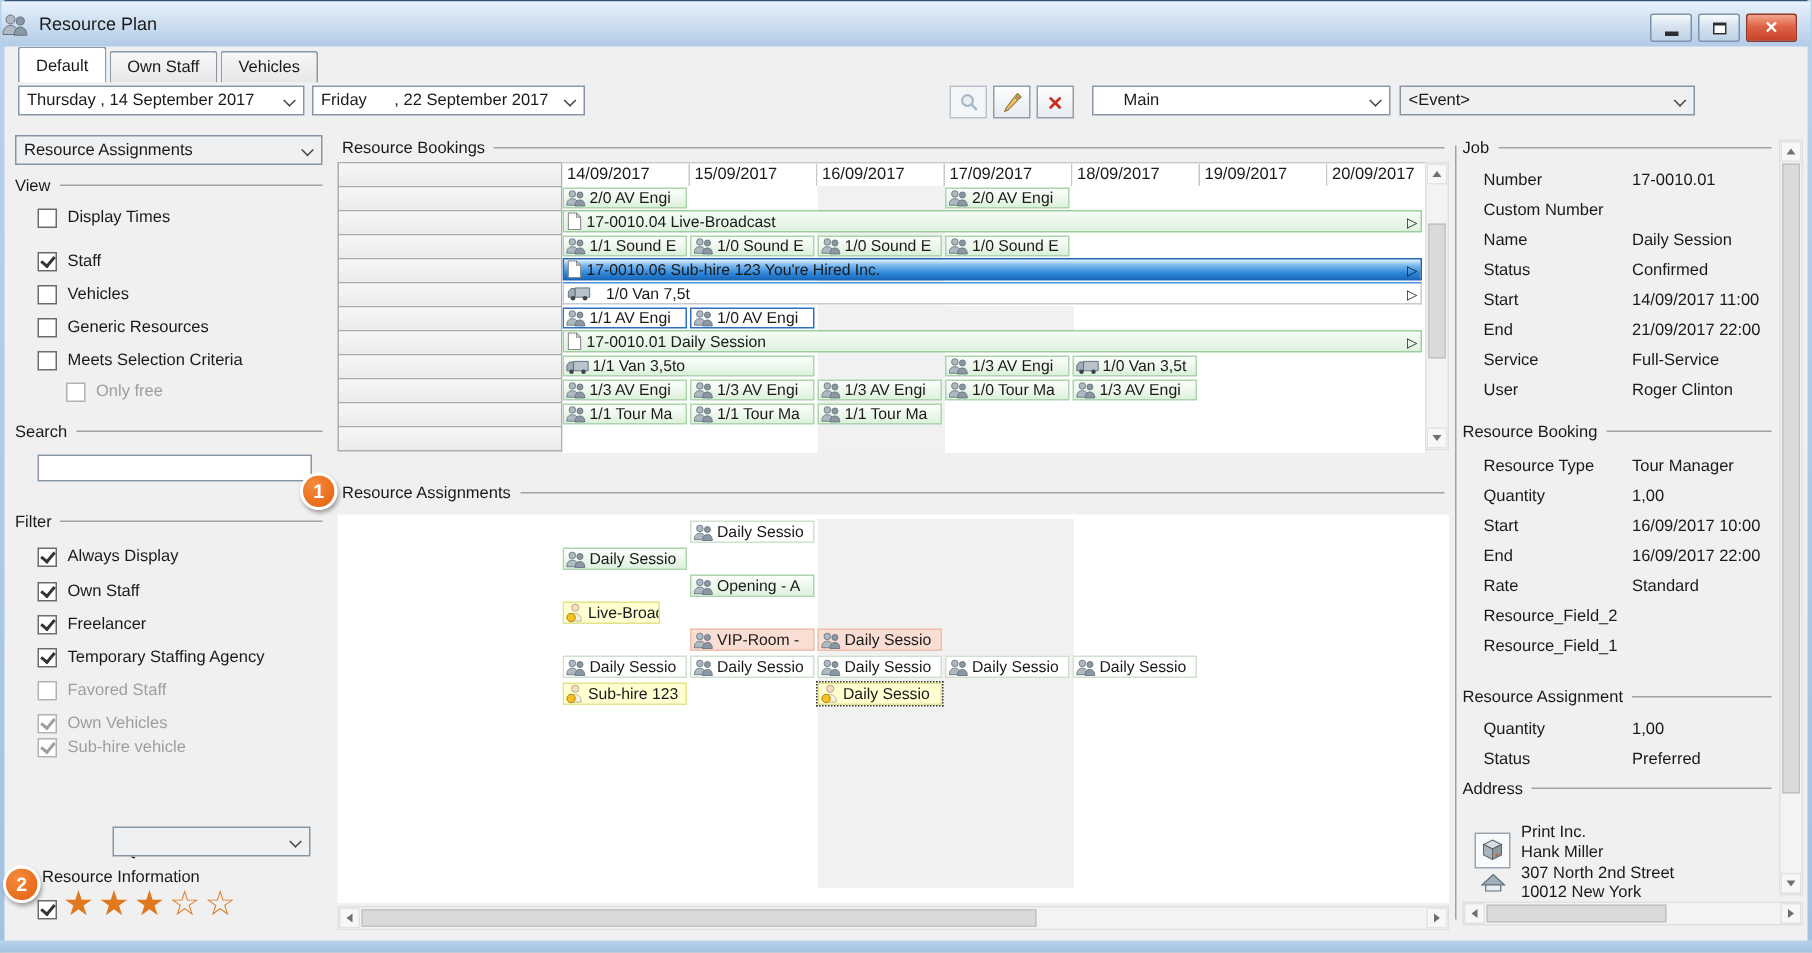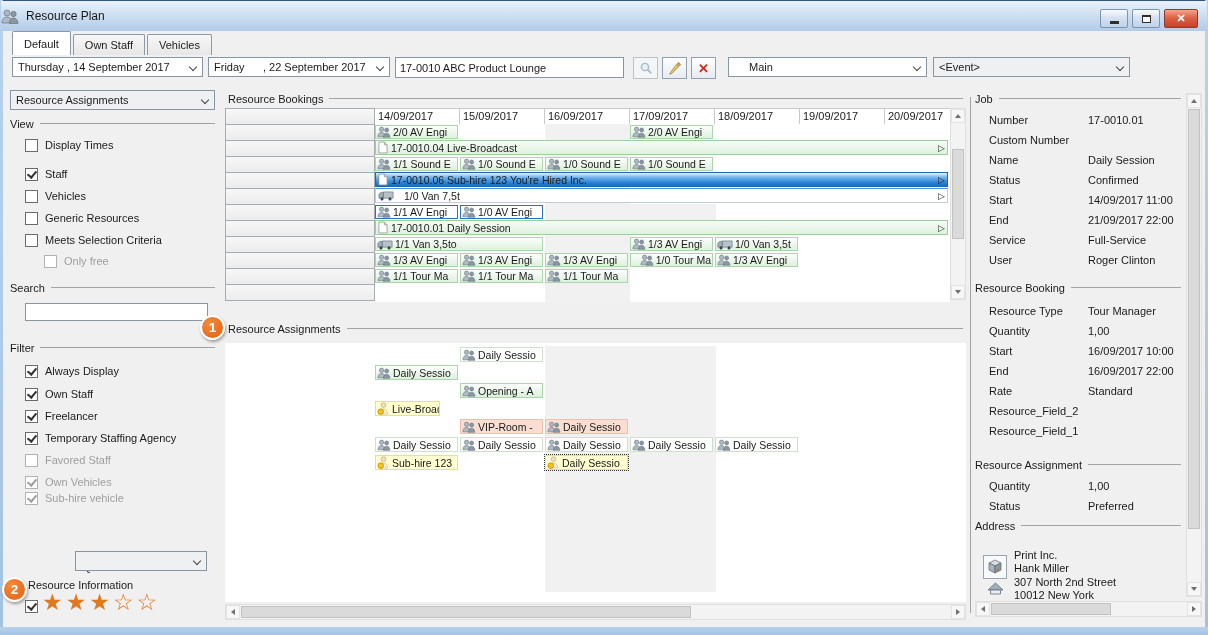--- a/index.html
+++ b/index.html
@@ -142,21 +142,20 @@
     </div>
 
   <div class="combo" style="left:12px;top:57px;width:191px;">
     <span class="val">Thursday , 14 September 2017</span>
     <span class="chev"></span>
   </div>
   <div class="combo" style="left:208px;top:57px;width:182px;">
     <span class="val">Friday      , 22 September 2017</span>
     <span class="chev"></span>
   </div>
-  <input class="tfield" style="left: 395px; top: 57px; width: 229px;" readonly="" value="17-0010 ABC Product Lounge">
   <div class="tbtn disabled" style="left:633px;top:57px;">
     <span class="ic">
       <svg width="14" height="14" viewBox="0 0 14 14">
           <circle cx="6" cy="6" r="3.6" fill="#e8eff5" stroke="#a7b8c7" stroke-width="1.4"></circle>
           <path d="M8.8 8.8 L12.2 12.2" stroke="#a7b8c7" stroke-width="1.7"></path>
         </svg>
     </span>
   </div>
   <div class="tbtn" style="left:662px;top:57px;">
     <span class="ic">
@@ -521,21 +520,21 @@
             <g stroke="#5c6b78" stroke-width="0.6">
               <circle cx="5.2" cy="3.4" r="2.5" fill="#aeb9c2"></circle>
               <path d="M1 12 C1 8.2 3 7 5.2 7 S9.4 8.2 9.4 12 Z" fill="#aeb9c2"></path>
               <circle cx="11" cy="4.2" r="2.3" fill="#8b98a4"></circle>
               <path d="M7.3 12.6 C7.3 9.2 9 8 11 8 s3.7 1.2 3.7 4.6 Z" fill="#8b98a4"></path>
             </g>
           </svg>
         </span>
         <span>1/3 AV Engi</span>
       </div>
-      <div class="chip c-green" style="left: 255px; top: 129px; width: 83px; height: 14px; justify-content: flex-end;">
+      <div class="chip c-green" style="left: 255px; top: 129px; width: 83px; height: 14px;">
         <span class="ic">
           <svg width="14" height="12" viewBox="0 0 16 13">
             <g stroke="#5c6b78" stroke-width="0.6">
               <circle cx="5.2" cy="3.4" r="2.5" fill="#aeb9c2"></circle>
               <path d="M1 12 C1 8.2 3 7 5.2 7 S9.4 8.2 9.4 12 Z" fill="#aeb9c2"></path>
               <circle cx="11" cy="4.2" r="2.3" fill="#8b98a4"></circle>
               <path d="M7.3 12.6 C7.3 9.2 9 8 11 8 s3.7 1.2 3.7 4.6 Z" fill="#8b98a4"></path>
             </g>
           </svg>
         </span>

